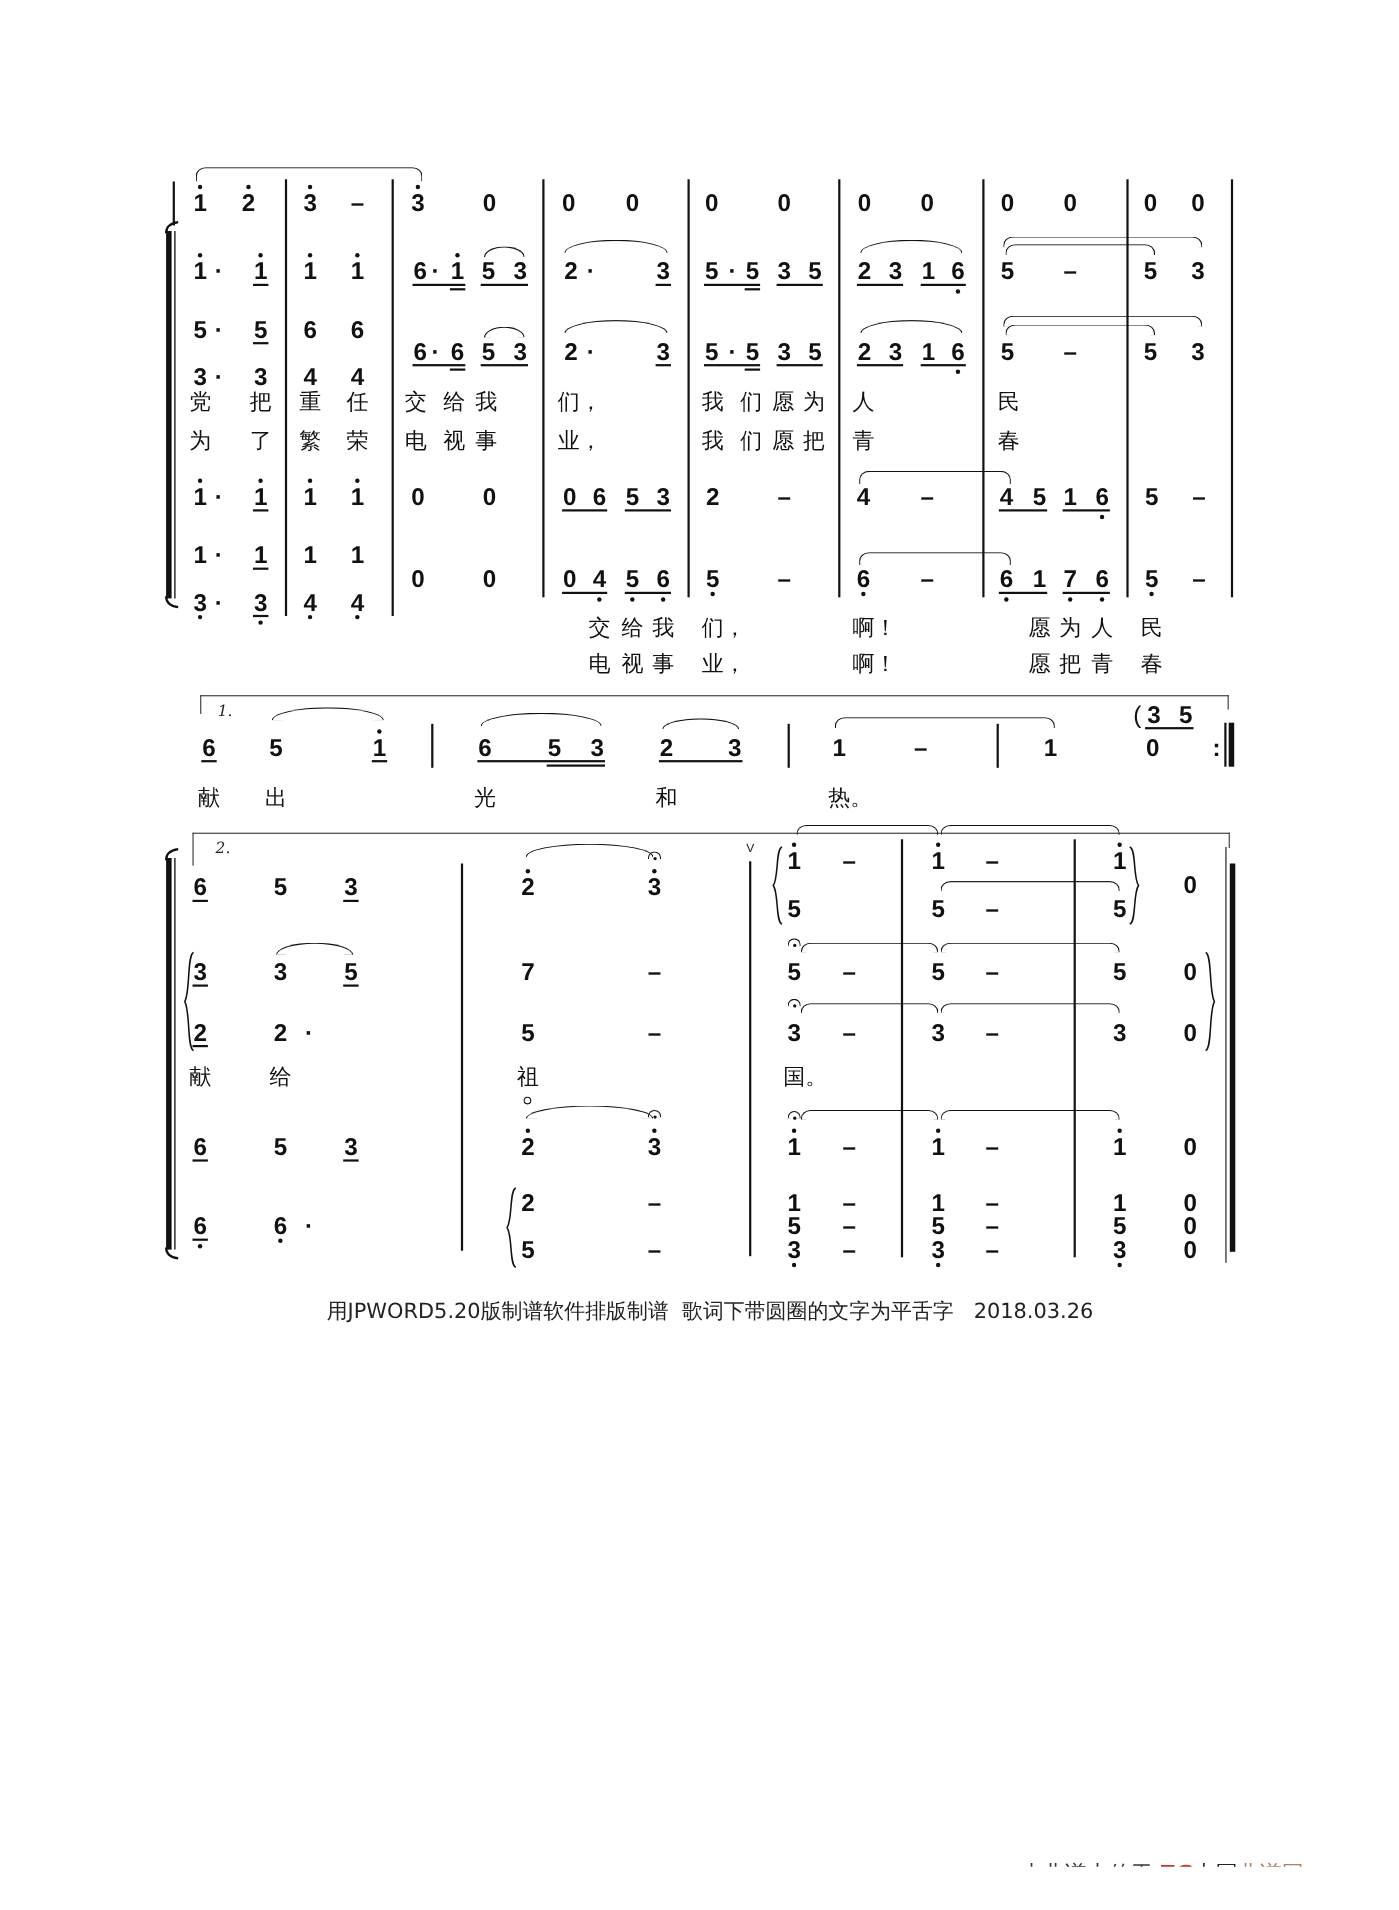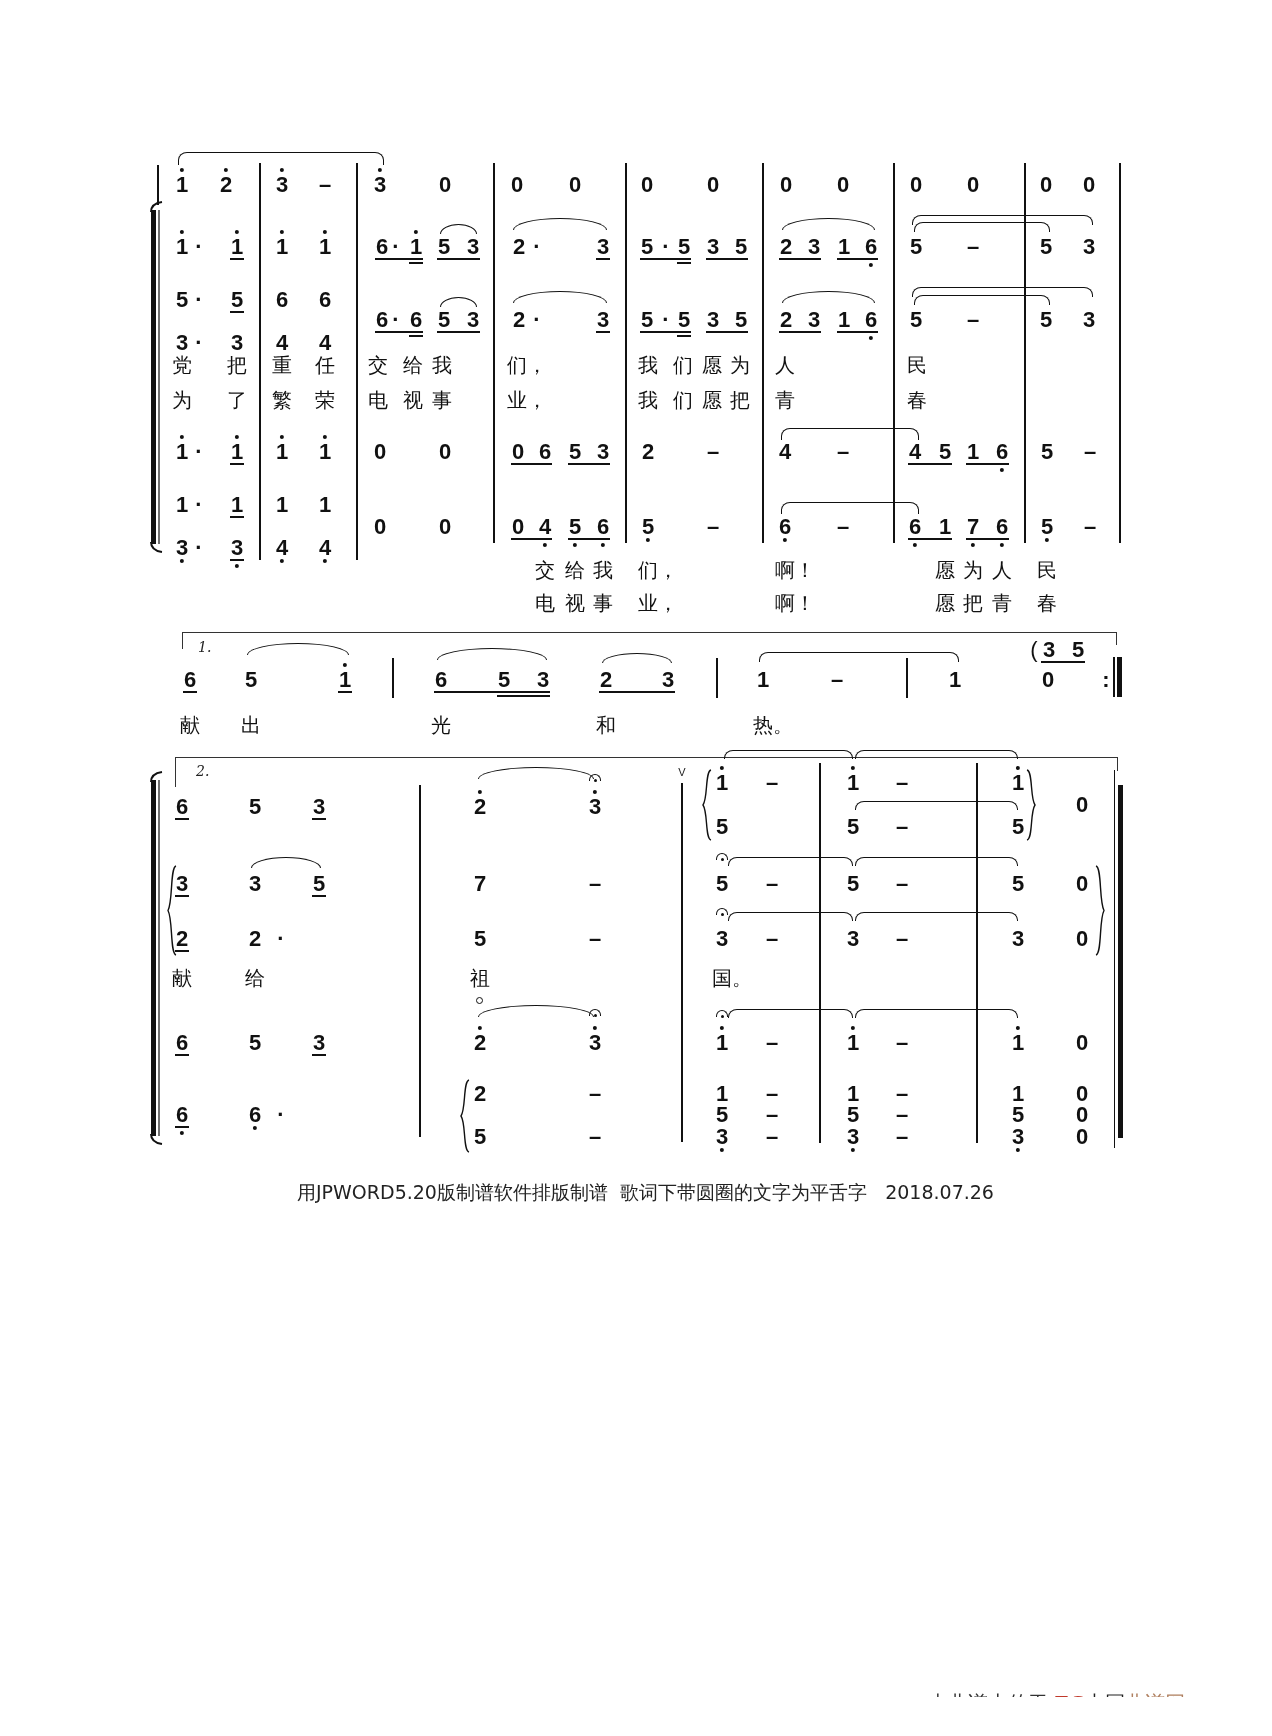--- a/index.html
+++ b/index.html
@@ -468,20 +468,20 @@
   <span class="n" style="left:480px;top:1137px">5</span>
   <span class="n" style="left:595px;top:1137px">–</span>
   <span class="n lo" style="left:722px;top:1137px">3</span>
   <span class="n" style="left:772px;top:1137px">–</span>
   <span class="n lo" style="left:853px;top:1137px">3</span>
   <span class="n" style="left:902px;top:1137px">–</span>
   <span class="n lo" style="left:1018px;top:1137px">3</span>
   <span class="n" style="left:1082px;top:1137px">0</span>
 </div>
 
-<div class="footer"><span>用JPWORD5.20版制谱软件排版制谱  歌词下带圆圈的文字为平舌字</span>   <span>2018.07.26</span></div>
+<div class="footer"><span>用JPWORD5.20版制谱软件排版制谱  歌词下带圆圈的文字为平舌字</span>   <span>2018.03.26</span></div>
 
 <div class="wm">
   <span style="color:#333">本曲谱上传于</span>
   <span style="color:#c0392b;font-weight:bold">ZG</span><span style="color:#222">中国</span><span style="color:#b08060">曲谱网</span>
 </div>
 
 </div>
 
 </body></html>

